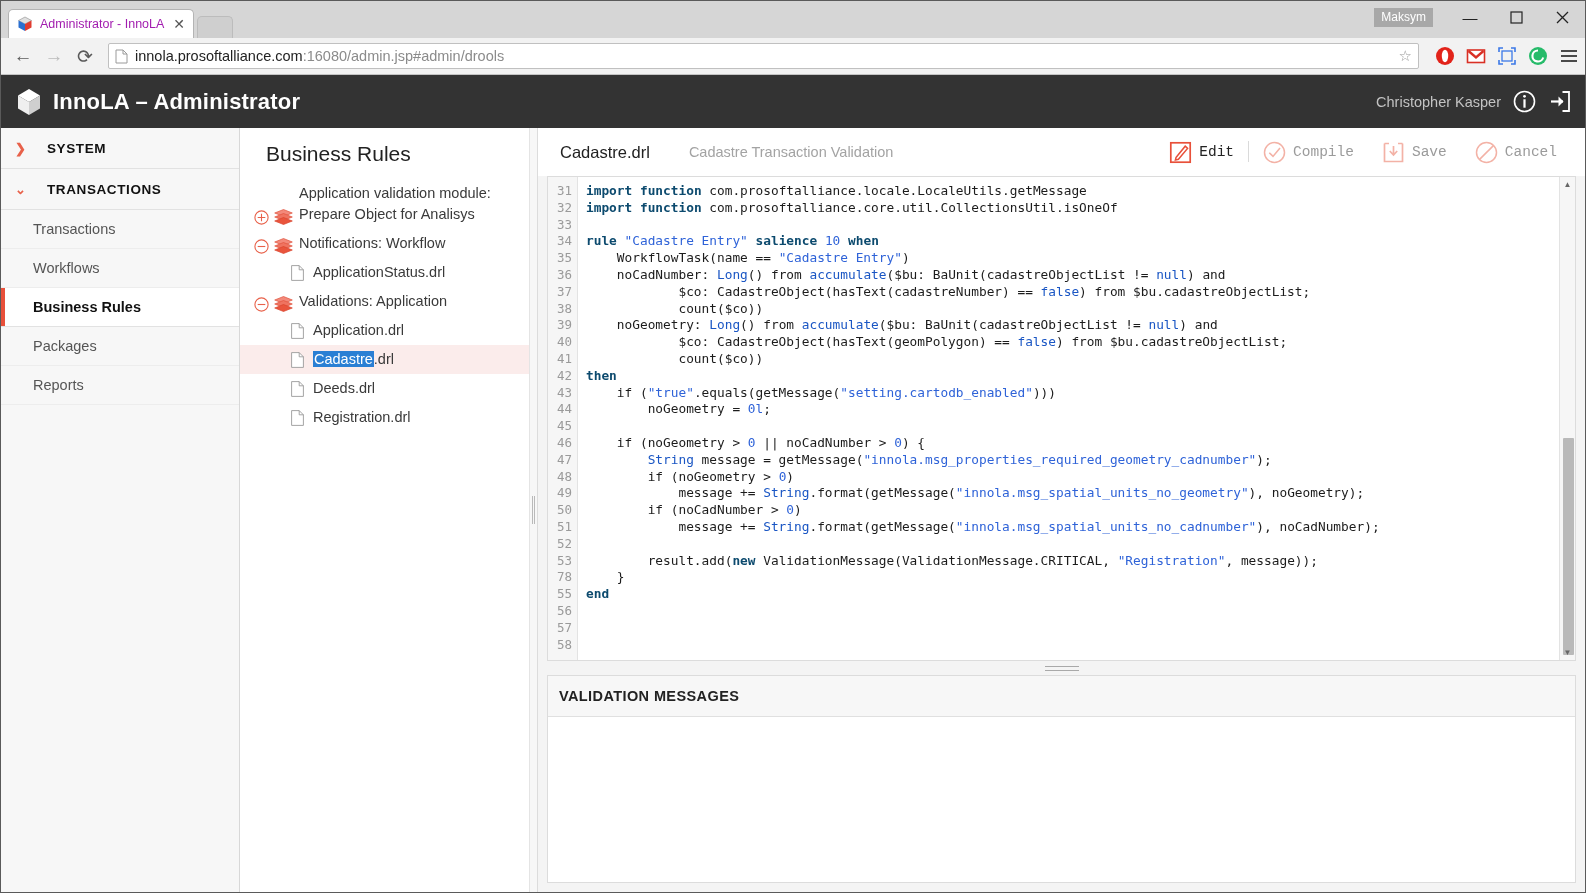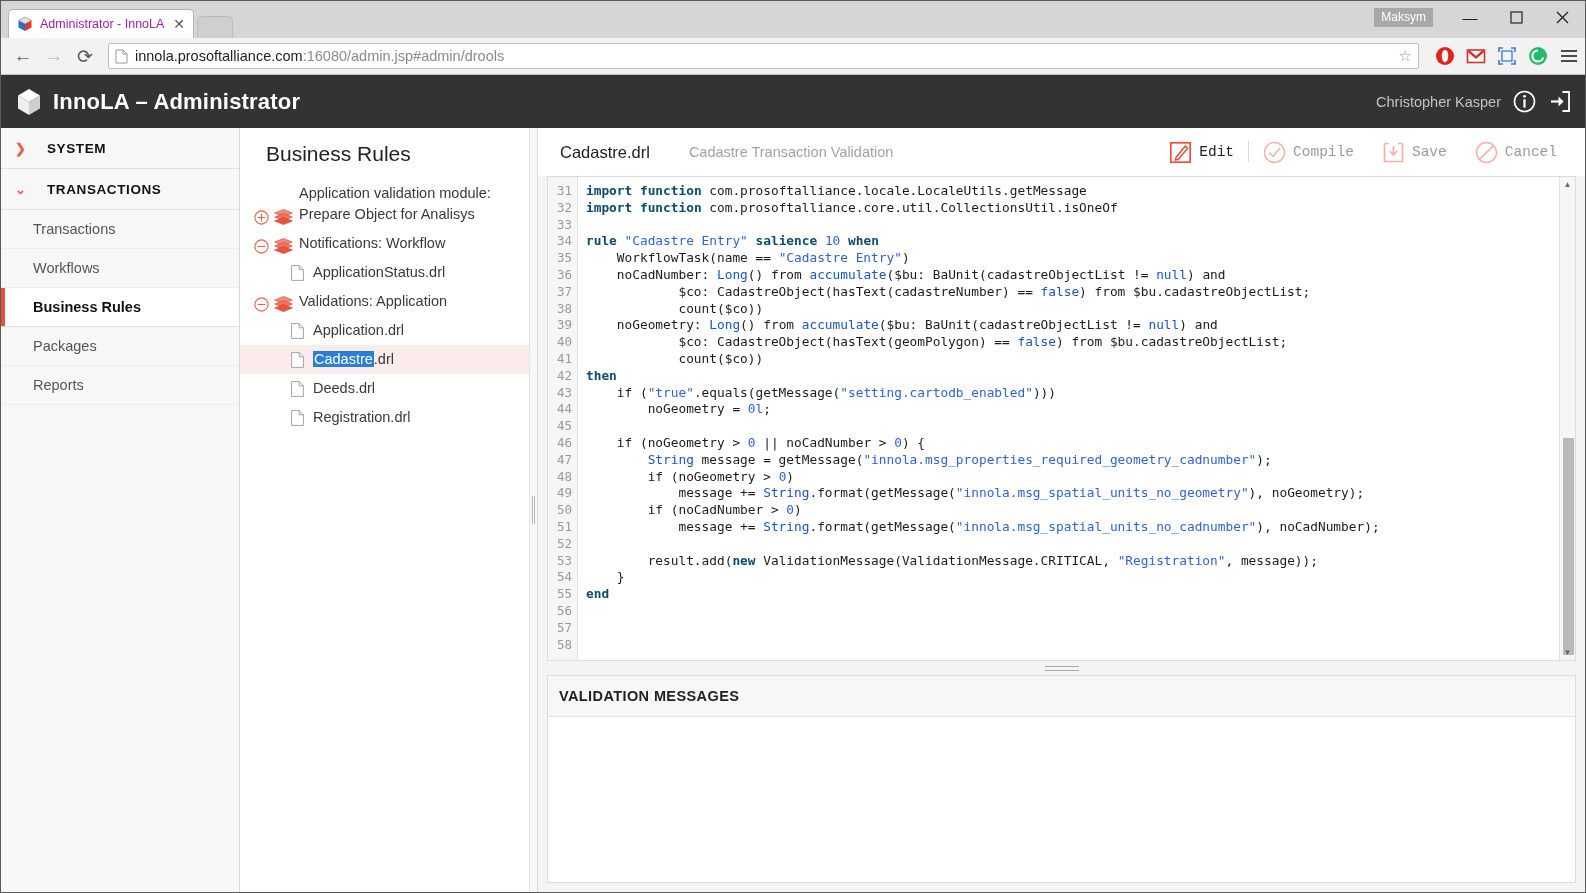--- a/index.html
+++ b/index.html
@@ -547,21 +547,21 @@
               <div>44</div>
               <div>45</div>
               <div>46</div>
               <div>47</div>
               <div>48</div>
               <div>49</div>
               <div>50</div>
               <div>51</div>
               <div>52</div>
               <div>53</div>
-              <div>54</div>
+              <div>78</div>
               <div>55</div>
               <div>56</div>
               <div>57</div>
               <div>58</div>
             </div>
           <div class="code" id="code"><div><span class="kw">import</span> <span class="kw">function</span> com.prosoftalliance.locale.LocaleUtils.getMessage</div><div><span class="kw">import</span> <span class="kw">function</span> com.prosoftalliance.core.util.CollectionsUtil.isOneOf</div><div>&nbsp;</div><div><span class="kw">rule</span> <span class="str">"Cadastre Entry"</span> <span class="kw">salience</span> <span class="num">10</span> <span class="kw">when</span></div><div>    WorkflowTask(name == <span class="str">"Cadastre Entry"</span>)</div><div>    noCadNumber: <span class="typ">Long</span>() from <span class="typ">accumulate</span>($bu: BaUnit(cadastreObjectList != <span class="typ">null</span>) and</div><div>            $co: CadastreObject(hasText(cadastreNumber) == <span class="typ">false</span>) from $bu.cadastreObjectList;</div><div>            count($co))</div><div>    noGeometry: <span class="typ">Long</span>() from <span class="typ">accumulate</span>($bu: BaUnit(cadastreObjectList != <span class="typ">null</span>) and</div><div>            $co: CadastreObject(hasText(geomPolygon) == <span class="typ">false</span>) from $bu.cadastreObjectList;</div><div>            count($co))</div><div><span class="kw">then</span></div><div>    if (<span class="str">"true"</span>.equals(getMessage(<span class="str">"setting.cartodb_enabled"</span>)))</div><div>        noGeometry = <span class="num">0l</span>;</div><div>&nbsp;</div><div>    if (noGeometry &gt; <span class="num">0</span> || noCadNumber &gt; <span class="num">0</span>) {</div><div>        <span class="typ">String</span> message = getMessage(<span class="str">"innola.msg_properties_required_geometry_cadnumber"</span>);</div><div>        if (noGeometry &gt; <span class="num">0</span>)</div><div>            message += <span class="typ">String</span>.format(getMessage(<span class="str">"innola.msg_spatial_units_no_geometry"</span>), noGeometry);</div><div>        if (noCadNumber &gt; <span class="num">0</span>)</div><div>            message += <span class="typ">String</span>.format(getMessage(<span class="str">"innola.msg_spatial_units_no_cadnumber"</span>), noCadNumber);</div><div>&nbsp;</div><div>        result.add(<span class="kw">new</span> ValidationMessage(ValidationMessage.CRITICAL, <span class="str">"Registration"</span>, message));</div><div>    }</div><div><span class="kw">end</span></div><div>&nbsp;</div><div>&nbsp;</div><div>&nbsp;</div></div>
           <div class="vscroll">
             <div class="vs-arrow">▲</div>
             <div class="vs-thumb" id="vsthumb" style="top: 54%; height: 45%;"></div>
             <div class="vs-arrow" style="position:absolute;bottom:0;left:0;right:0">▼</div>

